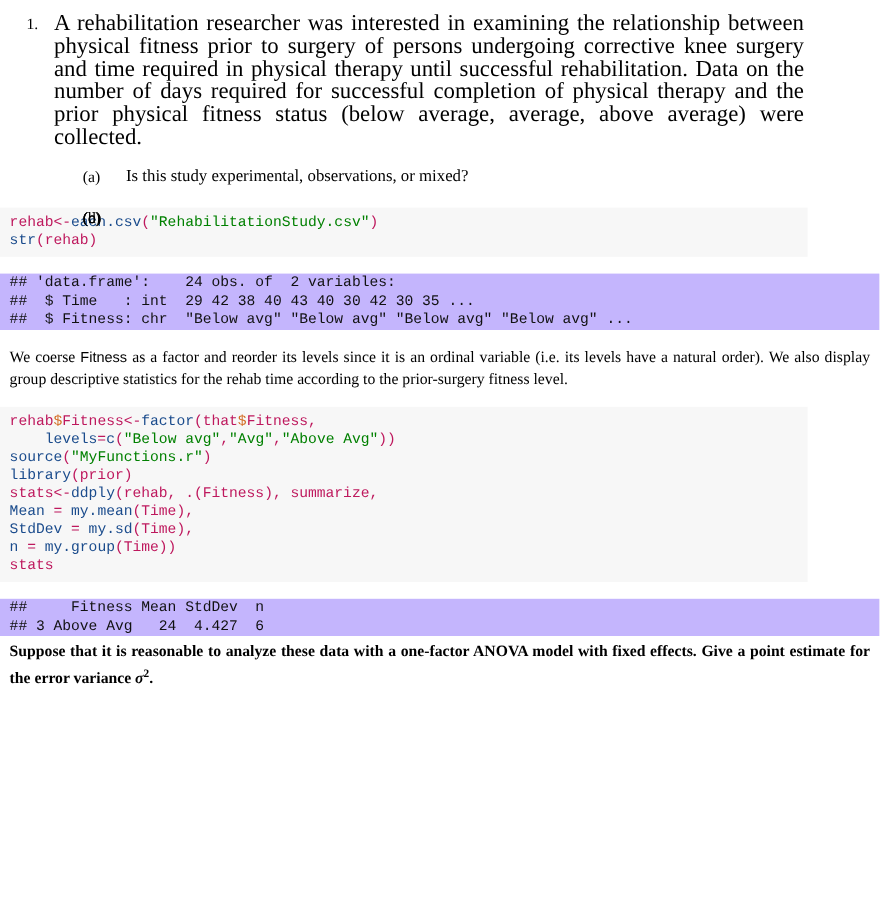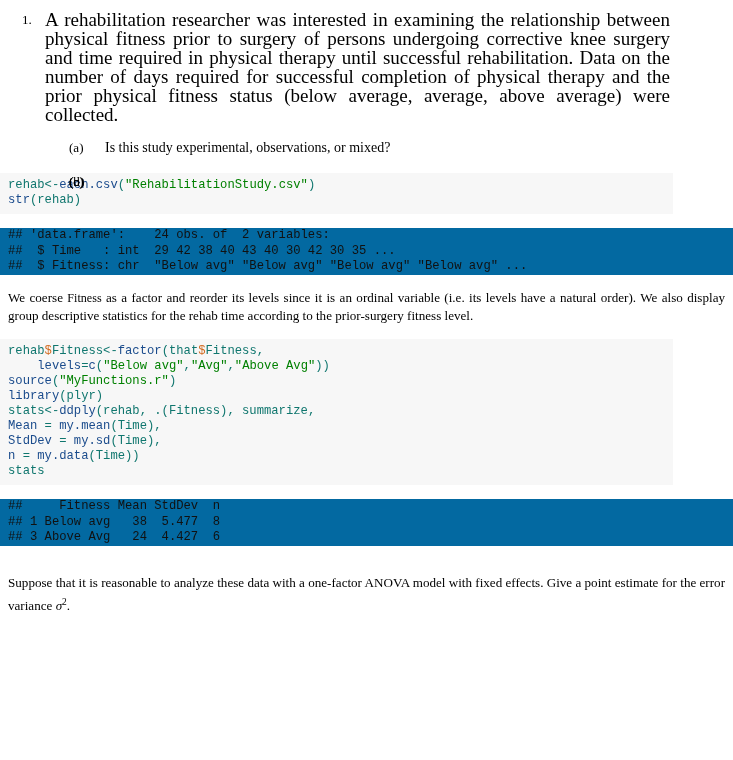--- a/index.html
+++ b/index.html
@@ -74,62 +74,62 @@
   }
 
   
   .para {
     margin: 14px 8px 0 8px;
     font-size: 13.1px;
     line-height: 18.9px;
     text-align: justify;
     text-justify: inter-word;
   }
-  .para.tight { margin-top: 28px; }
+  .para.tight { margin-top: 4px; font-weight: bold; }
 
   code.inline {
-    font-family: Liberation Serif, serif;
+    font-family: Liberation Sans, sans-serif;
     font-size: 12.1px;
   }
 
   
   .code-block {
     background: #f7f7f7;
     margin: 13px 0 0 0;
     padding: 5px 8px 6px 8px;
     width: 657px;
     box-sizing: content-box;
   }
   .code-block pre {
     margin: 0;
     font-family: "Liberation Mono", "DejaVu Sans Mono", monospace;
     font-size: 12.2px;
     line-height: 15.0px;
     white-space: pre;
     color: #111111;
   }
   .out-block {
-    background: #0369a1;
+    background: #c4b5fd;
     margin: 14px 0 0 0;
     padding: 0 8px;
   }
   .out-block pre {
     margin: 0;
     font-family: "Liberation Mono", "DejaVu Sans Mono", monospace;
     font-size: 12.2px;
     line-height: 15.4px;
     white-space: pre;
     color: #111111;
   }
 
   
   .tok-fn  { color: #1a4b8c; }
   .tok-str { color: #008000; }
   .tok-dol { color: #d2691e; }
-  .tok-pl  { color: #0f766e; }
+  .tok-pl  { color: #be185d; }
 
   .math-italic {
     font-family: "Liberation Serif", "DejaVu Serif", serif;
     font-style: italic;
   }
   sup.math-sup {
     font-size: 0.72em;
     font-style: normal;
   }
 </style>
@@ -171,29 +171,28 @@
     <pre>##  $ Time   : int  29 42 38 40 43 40 30 42 30 35 ...</pre>
     <pre>##  $ Fitness: chr  "Below avg" "Below avg" "Below avg" "Below avg" ...</pre>
   </div>
 
   <p class="para"><span>We coerse </span><code class="inline">Fitness</code><span> as a factor and reorder its levels since it is an ordinal variable (i.e. its levels have a natural order). We also display group descriptive statistics for the rehab time according to the prior-surgery fitness level.</span></p>
 
   <div class="code-block">
     <pre><span class="tok-pl">rehab</span><span class="tok-dol">$</span><span class="tok-pl">Fitness&lt;-</span><span class="tok-fn">factor</span><span class="tok-pl">(that</span><span class="tok-dol">$</span><span class="tok-pl">Fitness,</span>
 <span class="tok-fn">    levels</span><span class="tok-pl">=</span><span class="tok-fn">c</span><span class="tok-pl">(</span><span class="tok-str">"Below avg"</span><span class="tok-pl">,</span><span class="tok-str">"Avg"</span><span class="tok-pl">,</span><span class="tok-str">"Above Avg"</span><span class="tok-pl">))</span>
 <span class="tok-fn">source</span><span class="tok-pl">(</span><span class="tok-str">"MyFunctions.r"</span><span class="tok-pl">)</span>
-<span class="tok-fn">library</span><span class="tok-pl">(plyr)</span>
+<span class="tok-fn">library</span><span class="tok-pl">(prior)</span>
 <span class="tok-pl">stats&lt;-</span><span class="tok-fn">ddply</span><span class="tok-pl">(rehab, .(Fitness), summarize,</span>
 <span class="tok-fn">Mean</span><span class="tok-pl"> = </span><span class="tok-fn">my.mean</span><span class="tok-pl">(Time),</span>
 <span class="tok-fn">StdDev</span><span class="tok-pl"> = </span><span class="tok-fn">my.sd</span><span class="tok-pl">(Time),</span>
-<span class="tok-fn">n</span><span class="tok-pl"> = </span><span class="tok-fn">my.data</span><span class="tok-pl">(Time))</span>
+<span class="tok-fn">n</span><span class="tok-pl"> = </span><span class="tok-fn">my.group</span><span class="tok-pl">(Time))</span>
 <span class="tok-pl">stats</span></pre>
   </div>
 
   <div class="out-block">
     <pre>##     Fitness Mean StdDev  n</pre>
-    <pre>## 1 Below avg   38  5.477  8</pre>
     <pre>## 3 Above Avg   24  4.427  6</pre>
   </div>
 
   <p class="para tight"><span>Suppose that it is reasonable to analyze these data with a one-factor ANOVA model with fixed effects. Give a point estimate for the error variance </span><span class="math-italic">σ</span><sup class="math-sup">2</sup><span>.</span></p>
 
 </div>
 
 </body></html>

